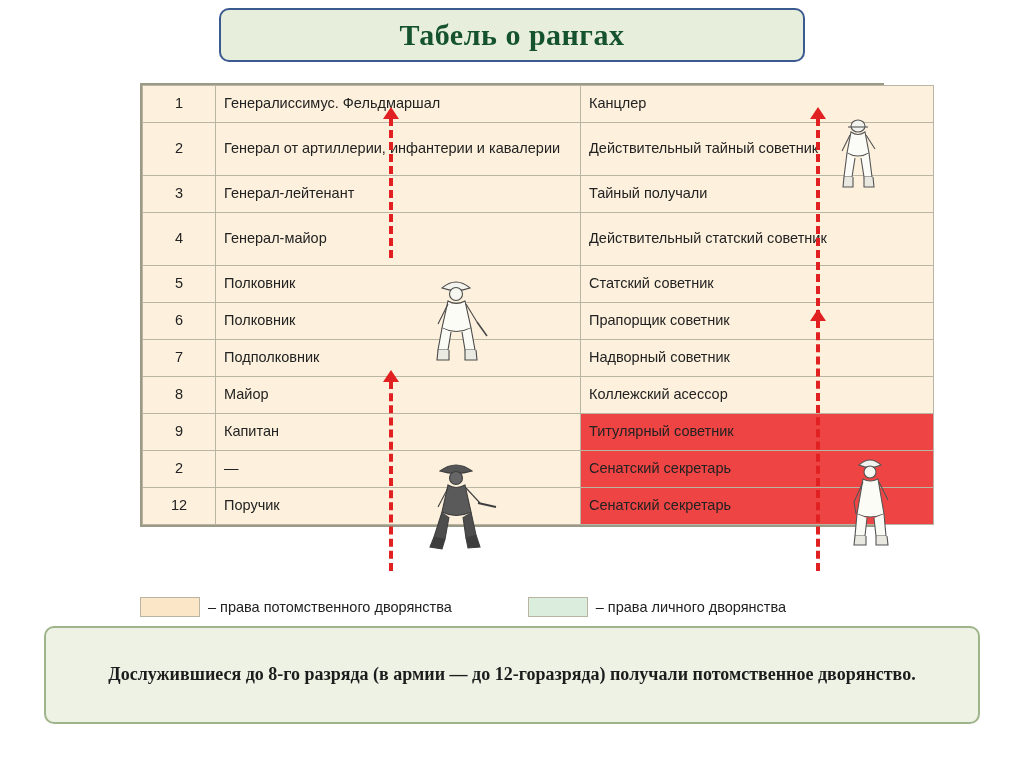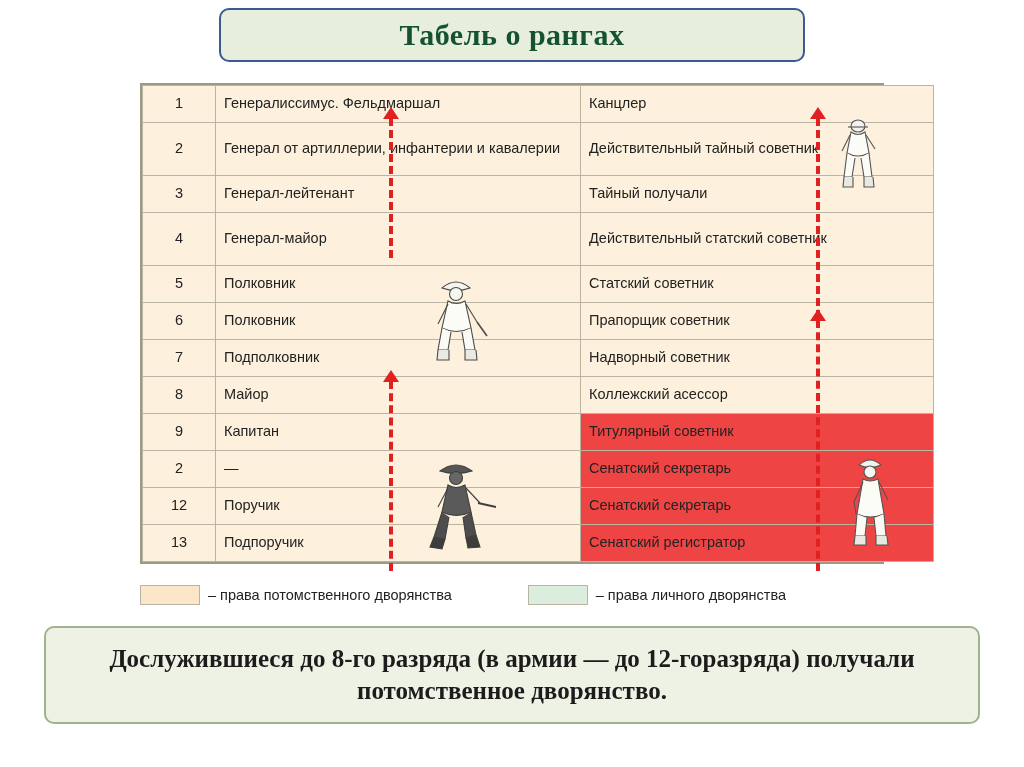--- a/index.html
+++ b/index.html
@@ -115,21 +115,21 @@
   .figure {
     position: absolute;
     pointer-events: none;
   }
   .figure svg { display: block; }
 
   
   .legend {
     position: absolute;
     left: 140px;
-    top: 582px;
+    top: 594px;
     width: 760px;
     height: 26px;
     display: flex;
     align-items: center;
     font-size: 14.5px;
     color: #222;
   }
   .legend .swatch {
     width: 60px;
     height: 20px;
@@ -153,21 +153,21 @@
     border-radius: 10px;
     box-sizing: border-box;
     display: flex;
     align-items: center;
     justify-content: center;
     padding: 6px 26px;
   }
   .note .note-text {
     font-family: "Liberation Serif", serif;
     font-weight: bold;
-    font-size: 25px;
+    font-size: 18px;
     color: #1c1c1c;
     text-align: center;
     line-height: 1.28;
   }
 </style>
 </head>
 <body>
 
 <div class="title-banner">
   <span class="title-text">Табель о рангах</span>
@@ -223,25 +223,20 @@
       </tr>
       <tr class="h1 personal">
         <td class="num">2</td>
         <td class="mil">—</td>
         <td class="civ">Сенатский секретарь</td>
       </tr>
       <tr class="h1 personal">
         <td class="num">12</td>
         <td class="mil">Поручик</td>
         <td class="civ">Сенатский секретарь</td>
-      </tr>
-      <tr class="h1 personal">
-        <td class="num">13</td>
-        <td class="mil">Подпоручик</td>
-        <td class="civ">Сенатский регистратор</td>
       </tr>
     </tbody>
   </table>
 </div>
 
 <div class="arrow-col" id="arrow-mil-top">
   <div class="arrow-head"></div>
   <div class="arrow-line" style="height:140px;"></div>
 </div>
 <div class="arrow-col" id="arrow-mil-bottom">

